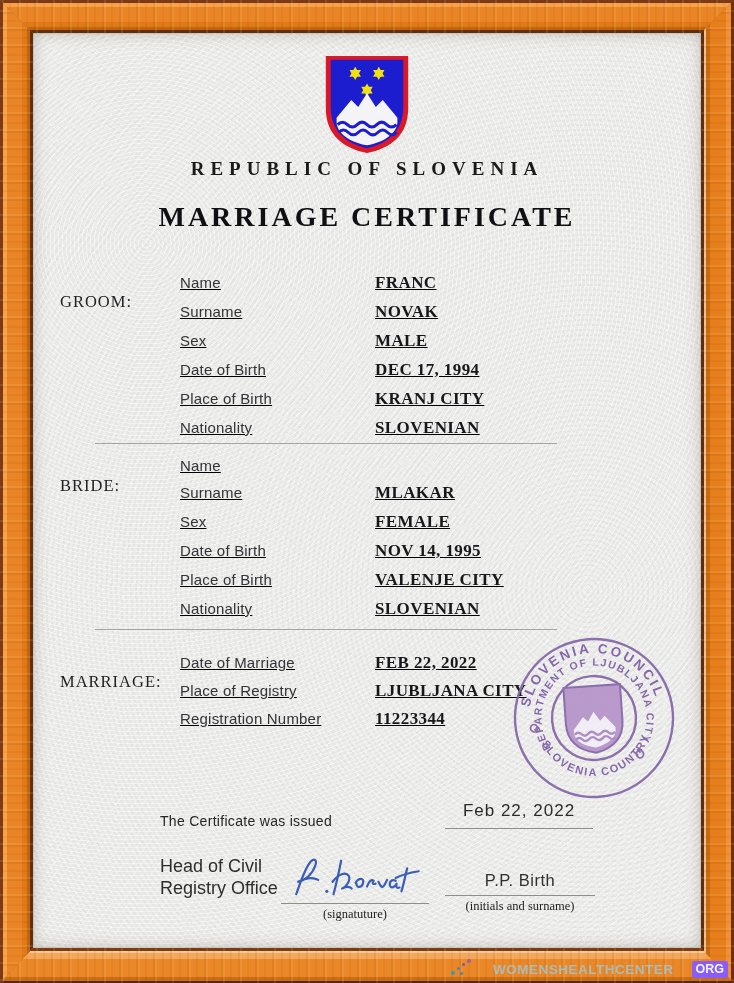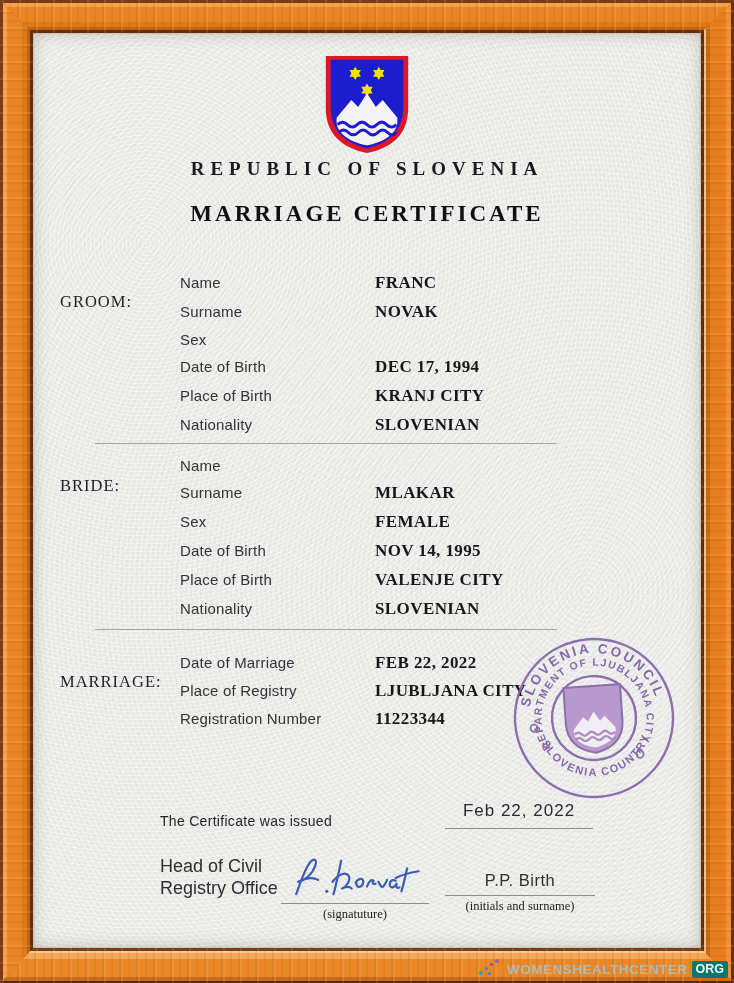--- a/index.html
+++ b/index.html
@@ -37,26 +37,26 @@
       repeating-radial-gradient(circle at 83% 61%, rgba(120,120,118,.06) 0 2px, transparent 2px 5px),
       repeating-linear-gradient(37deg, rgba(140,140,138,.05) 0 1px, transparent 1px 6px),
       repeating-linear-gradient(-53deg, rgba(255,255,255,.35) 0 1px, transparent 1px 7px);
     box-shadow:inset 0 0 16px rgba(100,80,60,.30), inset 0 0 2px rgba(60,40,20,.35);}
 
   .coat{position:absolute;left:50%;top:20px;transform:translateX(-50%);}
 
   .country-title{position:absolute;top:125px;left:0;width:100%;text-align:center;
     font-family:"Liberation Serif",serif;font-size:19px;font-weight:700;letter-spacing:6px;color:#1a1a1a;}
   .main-title{position:absolute;top:168px;left:0;width:100%;text-align:center;
-    font-family:"Liberation Serif",serif;font-size:23px;font-weight:700;letter-spacing:3px;color:#101014;}
+    font-family:"Liberation Serif",serif;font-size:28px;font-weight:700;letter-spacing:3px;color:#101014;}
 
   .section{position:absolute;left:27px;width:620px;}
   .section-label{position:absolute;left:0;top:19px;
     font-family:"Liberation Serif",serif;font-size:16.5px;letter-spacing:1px;color:#222226;}
-  .fields{margin-left:120px;display:flex;flex-direction:column;gap:9px;}
+  .fields{margin-left:120px;display:flex;flex-direction:column;gap:9px;text-decoration:underline;}
   .field-row{display:flex;align-items:baseline;}
   .field-row.gap-top{}
   .flabel{width:195px;font-size:15px;color:#333338;letter-spacing:.2px;}
   .fvalue{flex:1;font-family:"Liberation Serif",serif;font-size:17px;font-weight:600;
     color:#17171c;letter-spacing:.4px;}
   #section-groom{top:240px;}
   #section-bride{top:424px;}
   #section-marriage{top:620px;}
   .divider{position:absolute;left:62px;width:462px;height:1px;background:#a6a6a4;}
   #divider-1{top:410px;}
@@ -72,25 +72,25 @@
   .date-slot{position:absolute;left:412px;top:768px;width:148px;text-align:center;
     border-bottom:1px solid #8e8e8c;padding-bottom:7px;font-size:17px;color:#2b2b2b;letter-spacing:1px;}
   .official-title{position:absolute;left:127px;top:822px;font-size:18px;line-height:22px;color:#2e2e2e;}
   .sig-slot{position:absolute;left:248px;top:822px;width:148px;text-align:center;}
   .sig-line{border-bottom:1px solid #8e8e8c;}
   .sig-caption{font-family:"Liberation Serif",serif;font-size:12.5px;color:#222;margin-top:3px;}
   .initials-slot{position:absolute;left:412px;top:838px;width:150px;text-align:center;}
   .initials-name{font-size:16.5px;color:#303030;letter-spacing:.5px;padding-bottom:5px;border-bottom:1px solid #8e8e8c;}
 
   
-  .watermark{position:absolute;right:6px;bottom:4px;z-index:9;display:flex;align-items:center;gap:4px;}
+  .watermark{position:absolute;right:6px;bottom:4px;z-index:9;display:flex;align-items:center;gap:18px;}
   .wm-dots{position:relative;width:24px;height:20px;}
   .wm-dots i{position:absolute;border-radius:50%;}
   .wm-text{font-size:13.5px;font-weight:700;letter-spacing:.5px;color:rgba(150,205,232,.75);}
-  .wm-badge{font-size:12.5px;font-weight:700;color:#eaf7fc;background:#0f766e;padding:1px 4px 2px;border-radius:2px;}
+  .wm-badge{font-size:12.5px;font-weight:700;color:#eaf7fc;background:#8b5cf6;padding:1px 4px 2px;border-radius:2px;}
 </style>
 </head>
 <body>
 
 <div id="page">
 
   <div id="paper">
 
     <div class="coat">
       <svg width="92" height="102" viewBox="0 0 90 104" aria-hidden="true">
@@ -119,20 +119,21 @@
         <div class="field-row">
             <span class="flabel">Name</span>
             <span class="fvalue">FRANC</span>
           </div>
         <div class="field-row">
             <span class="flabel">Surname</span>
             <span class="fvalue">NOVAK</span>
           </div>
         <div class="field-row">
             <span class="flabel">Sex</span>
+            <span class="fvalue">MALE</span>
           </div>
         <div class="field-row">
             <span class="flabel">Date of Birth</span>
             <span class="fvalue">DEC 17, 1994</span>
           </div>
         <div class="field-row">
             <span class="flabel">Place of Birth</span>
             <span class="fvalue">KRANJ CITY</span>
           </div>
         <div class="field-row gap-top">

